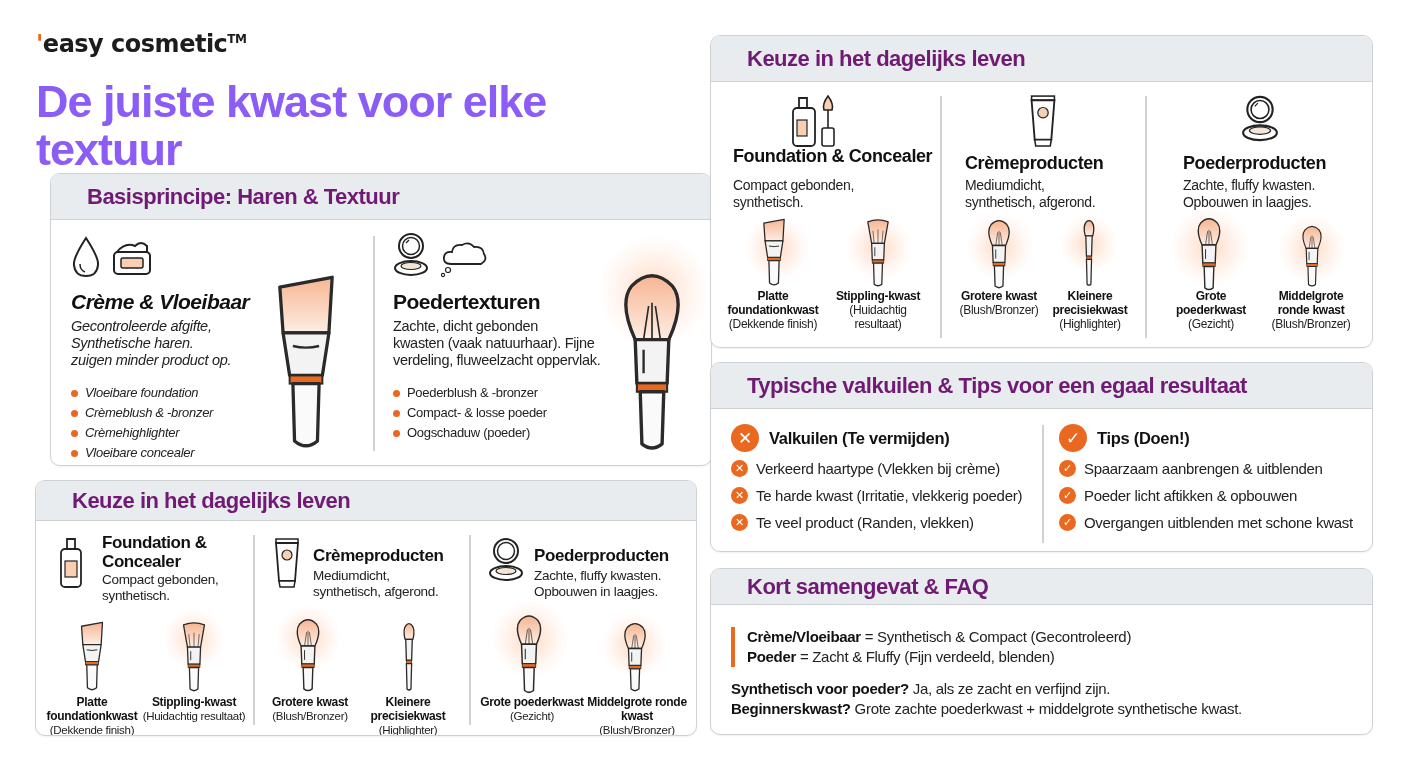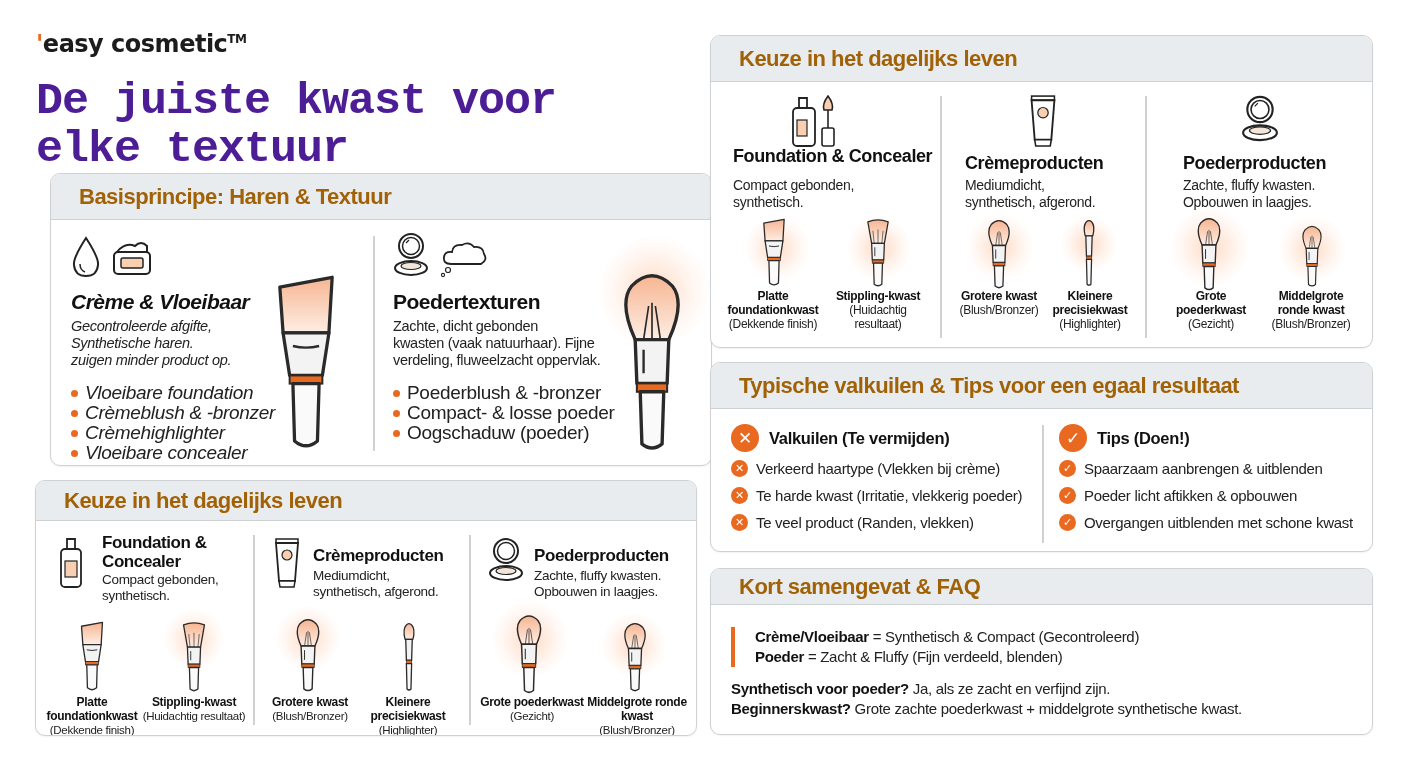--- a/index.html
+++ b/index.html
@@ -1,29 +1,29 @@
 <!DOCTYPE html>
 <html><head>
 <meta charset="utf-8">
 <style>
   * { box-sizing: border-box; margin: 0; padding: 0; }
   html, body { width: 1408px; height: 768px; overflow: hidden; background: #ffffff; }
   body { font-family: "Liberation Sans", "DejaVu Sans", sans-serif; color: #1a1a1a; position: relative; }
   .brand { position: absolute; left: 36px; top: 30px; font-family: "DejaVu Sans", sans-serif; font-weight: bold; font-size: 24px; letter-spacing: -0.5px; color: #1c1c1c; }
   .brand .tick { color: #e8691f; }
   .brand sup { font-size: 12px; vertical-align: top; position: relative; top: 2px; }
-  .main-title { position: absolute; left: 36px; top: 78px; width: 640px; font-family: Liberation Mono, monospace; font-weight: bold; font-size: 45px; line-height: 48px; letter-spacing: -1px; color: #4c1d95; }
+  .main-title { position: absolute; left: 36px; top: 78px; width: 640px; font-family: Liberation Sans, sans-serif; font-weight: bold; font-size: 45px; line-height: 48px; letter-spacing: -1px; color: #8b5cf6; }
   .card { position: absolute; background: #fff; border: 1.5px solid #cfd2d4; border-radius: 10px; overflow: hidden; box-shadow: 0 1px 2px rgba(0,0,0,0.06); }
-  .card-head { background: #e9ecee; border-bottom: 1.5px solid #cfd2d4; height: 46px; padding-left: 28px; display: flex; align-items: center; font-weight: bold; font-size: 22px; letter-spacing: -0.5px; color: #a16207; }
+  .card-head { background: #e9ecee; border-bottom: 1.5px solid #cfd2d4; height: 46px; padding-left: 36px; display: flex; align-items: center; font-weight: bold; font-size: 22px; letter-spacing: -0.5px; color: #701a75; }
   .col { position: absolute; }
   .vdiv { position: absolute; width: 1.5px; background: #cfd2d4; }
   .h-big { font-weight: bold; font-size: 21px; letter-spacing: -0.5px; color: #111; }
   .h-mid { font-weight: bold; font-size: 17px; letter-spacing: -0.4px; color: #111; line-height: 19px; }
   .desc { font-size: 14.5px; line-height: 17px; color: #222; letter-spacing: -0.3px; }
-  .bullets { list-style: none; font-size: 19px; line-height: 20px; color: #222; letter-spacing: -0.3px; }
+  .bullets { list-style: none; font-size: 13px; line-height: 20px; color: #222; letter-spacing: -0.3px; }
   .bullets li { position: relative; padding-left: 14px; }
   .bullets li::before { content: ""; position: absolute; left: 0; top: 7px; width: 7px; height: 7px; border-radius: 50%; background: #e8691f; }
   .brush-lbl { position: absolute; text-align: center; font-size: 11.5px; line-height: 14px; color: #222; letter-spacing: -0.3px; }
   .brush-lbl b { display: block; color: #111; font-size: 12px; }
   .glow { position: absolute; border-radius: 50%; background: radial-gradient(circle, rgba(255,190,150,0.55) 0%, rgba(255,220,200,0.25) 50%, rgba(255,255,255,0) 72%); }
   svg { display: block; }
   .row-item { display: flex; align-items: center; font-size: 15px; letter-spacing: -0.3px; color: #222; height: 27px; }
   .ico-sm { width: 17px; height: 17px; border-radius: 50%; background: #e8691f; color: #fff; font-size: 11px; font-weight: bold; display: flex; align-items: center; justify-content: center; margin-right: 8px; flex-shrink: 0; }
   .ico-lg { width: 28px; height: 28px; border-radius: 50%; background: #e8691f; color: #fff; font-size: 17px; font-weight: bold; display: flex; align-items: center; justify-content: center; margin-right: 10px; }
   .sub-head { display: flex; align-items: center; font-weight: bold; font-size: 16.5px; color: #111; height: 34px; letter-spacing: -0.3px; }
@@ -379,21 +379,21 @@
       </div>
     <div class="row-item">
         <span class="ico-sm">✓</span>
         <span>Overgangen uitblenden met schone kwast</span>
       </div>
   </div>
 </div>
 
 <div class="card" style="left:710px; top:568px; width:663px; height:167px;">
   <div class="card-head" style="height:36px;">Kort samengevat &amp; FAQ</div>
-  <div style="position:absolute; left:20px; top:58px; border-left:4px solid #e8691f; padding-left:20px;">
+  <div style="position:absolute; left:20px; top:58px; border-left:4px solid #e8691f; padding-left:12px;">
     <div class="faq-line"><b>Crème/Vloeibaar</b><span> = Synthetisch &amp; Compact (Gecontroleerd)</span></div>
     <div class="faq-line"><b>Poeder</b><span> = Zacht &amp; Fluffy (Fijn verdeeld, blenden)</span></div>
   </div>
   <div style="position:absolute; left:20px; top:110px;">
     <div class="faq-line"><b>Synthetisch voor poeder?</b><span> Ja, als ze zacht en verfijnd zijn.</span></div>
     <div class="faq-line"><b>Beginnerskwast?</b><span> Grote zachte poederkwast + middelgrote synthetische kwast.</span></div>
   </div>
 </div>
 
 </body></html>

